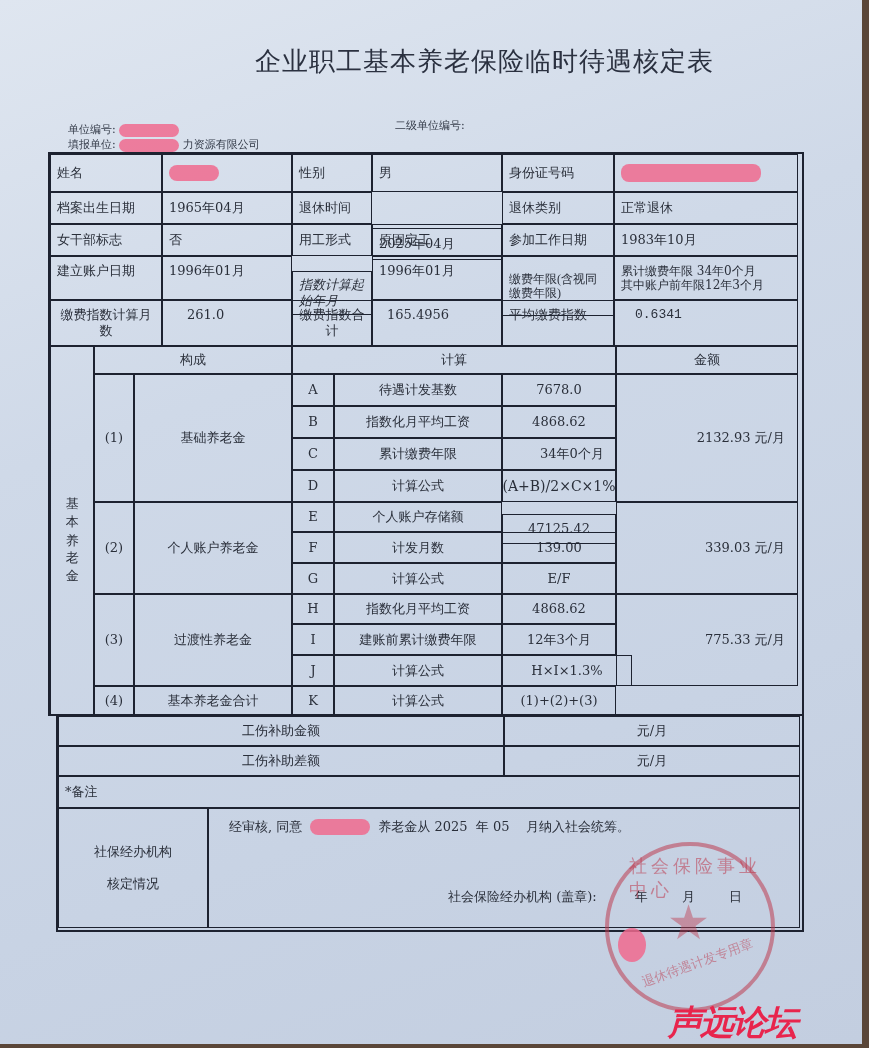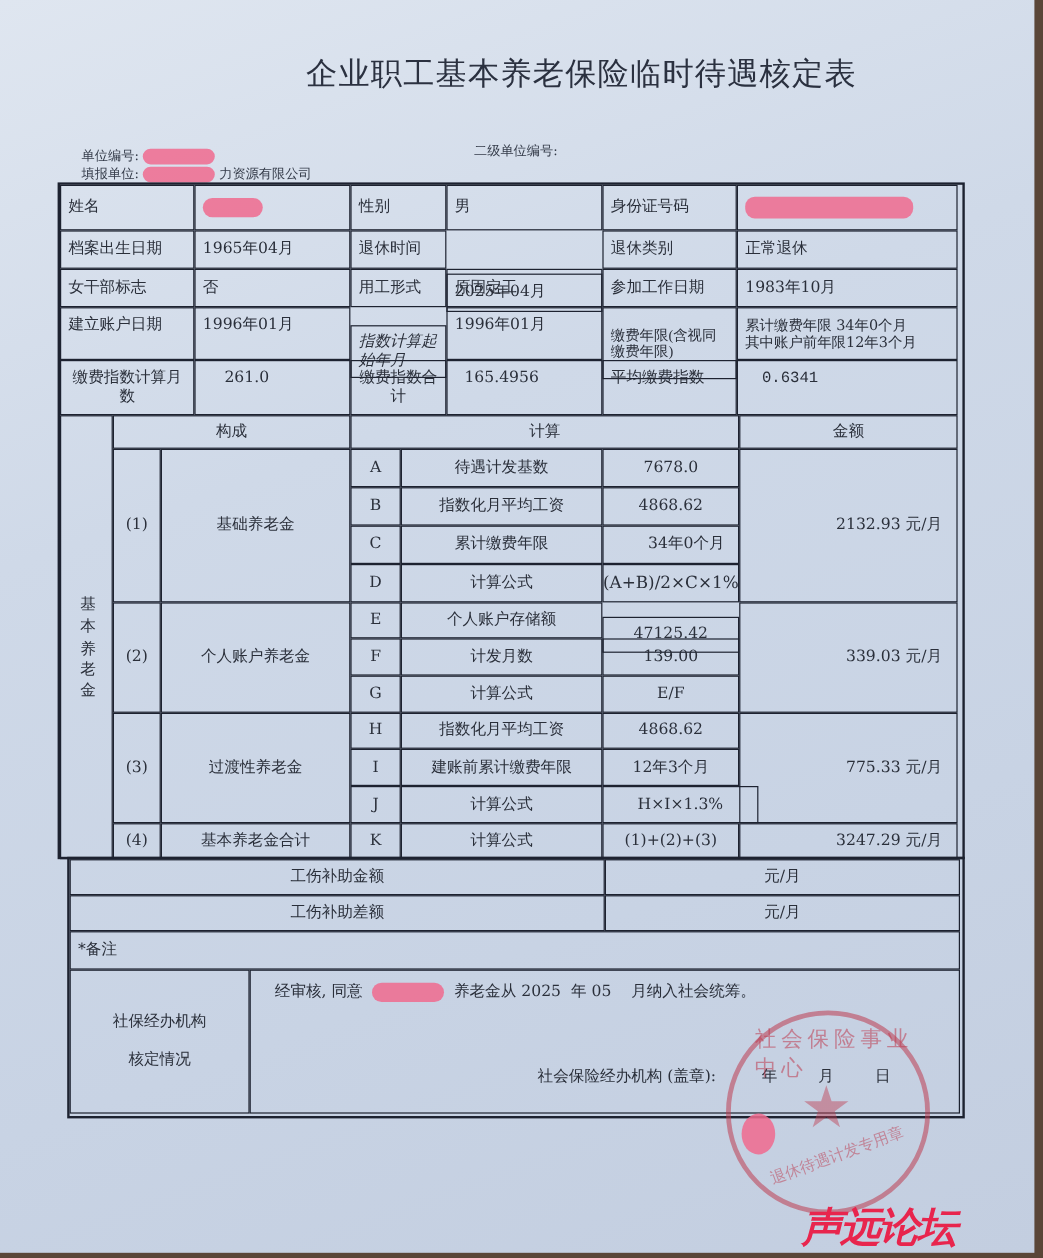--- a/index.html
+++ b/index.html
@@ -149,21 +149,20 @@
   <div class="c center" style="left:292px;top:655px;width:42px;height:31px;">J</div>
   <div class="c center" style="left:334px;top:655px;width:168px;height:31px;">计算公式</div>
   <div class="c center" style="left:502px;top:655px;width:130px;height:31px;">H×I×1.3%</div>
   <div class="c right" style="left:616px;top:594px;width:182px;height:92px;">775.33 元/月</div>
 
   <div class="c center" style="left:94px;top:686px;width:40px;height:30px;">(4)</div>
   <div class="c center" style="left:134px;top:686px;width:158px;height:30px;">基本养老金合计</div>
   <div class="c center" style="left:292px;top:686px;width:42px;height:30px;">K</div>
   <div class="c center" style="left:334px;top:686px;width:168px;height:30px;">计算公式</div>
   <div class="c center" style="left:502px;top:686px;width:114px;height:30px;">(1)+(2)+(3)</div>
-  <div class="c right" style="left:616px;top:686px;width:182px;height:30px;">3247.29 元/月</div>
 
   <div class="grid" style="left:56px;top:714px;width:744px;height:214px;border-width:2px;"></div>
   <div class="c center" style="left:58px;top:716px;width:446px;height:30px;">工伤补助金额</div>
   <div class="c center" style="left:504px;top:716px;width:296px;height:30px;">元/月</div>
   <div class="c center" style="left:58px;top:746px;width:446px;height:30px;">工伤补助差额</div>
   <div class="c center" style="left:504px;top:746px;width:296px;height:30px;">元/月</div>
 
   <div class="c" style="left:58px;top:776px;width:742px;height:32px;">*备注</div>
 
   <div class="c center" style="left:58px;top:808px;width:150px;height:120px;flex-direction:column;gap:16px;">

